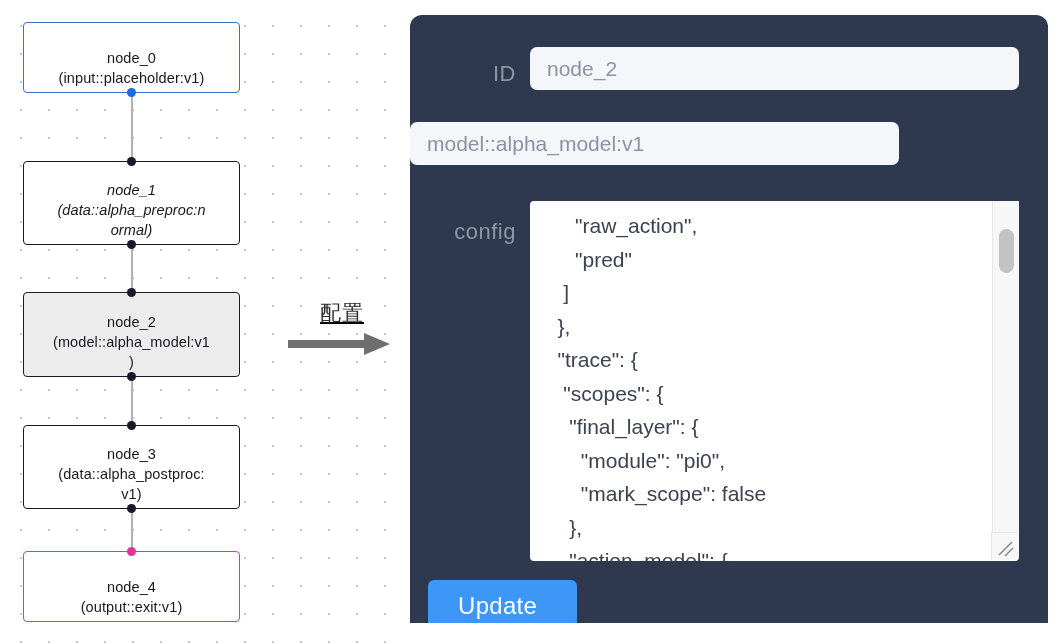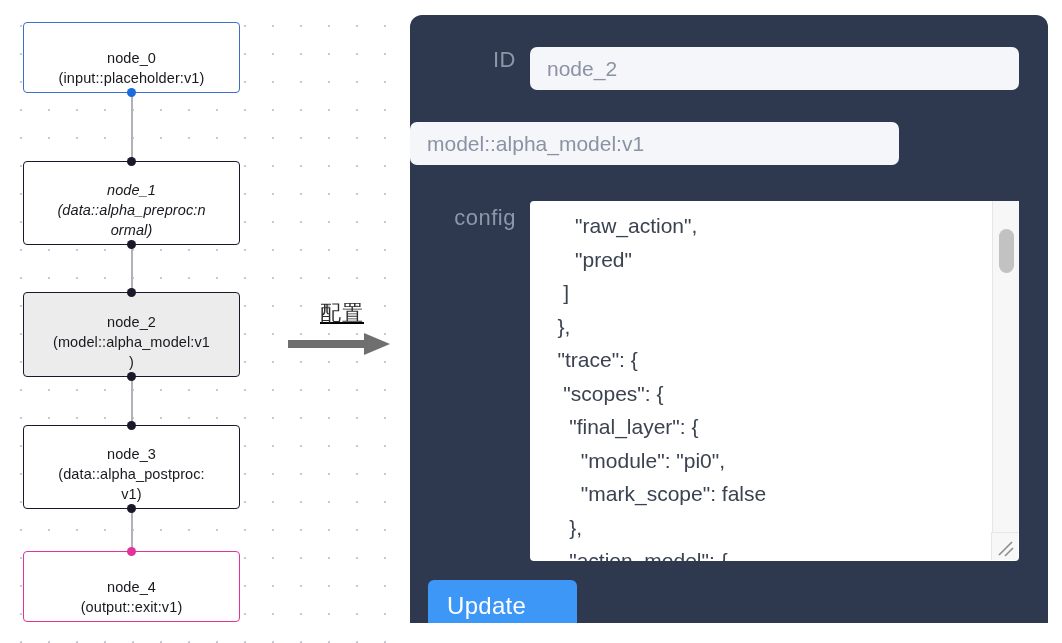--- a/index.html
+++ b/index.html
@@ -126,20 +126,21 @@
   }
   .field-label {
     width: 120px;
     text-align: right;
     color: #8d97a8;
     font-size: 22px;
     letter-spacing: 0.5px;
     padding-right: 14px;
     box-sizing: border-box;
     flex: 0 0 auto;
+    margin-top: 14px;
   }
   .field-input {
     width: 489px;
     height: 43px;
     box-sizing: border-box;
     background: #f4f6fa;
     border: none;
     border-radius: 7px;
     color: #8a92a3;
     font-family: "Liberation Sans", sans-serif;
@@ -210,21 +211,21 @@
     width: 149px;
     height: 52px;
     background: #3d97f7;
     border: none;
     border-radius: 6px;
     color: #ffffff;
     font-family: "Liberation Sans", sans-serif;
     font-size: 24px;
     letter-spacing: 0.3px;
     text-align: left;
-    padding-left: 19px;
+    padding-left: 30px;
     cursor: pointer;
   }
 </style>
 </head>
 <body>
 
 <div id="screen">
 
   <div id="flow-canvas">
 

